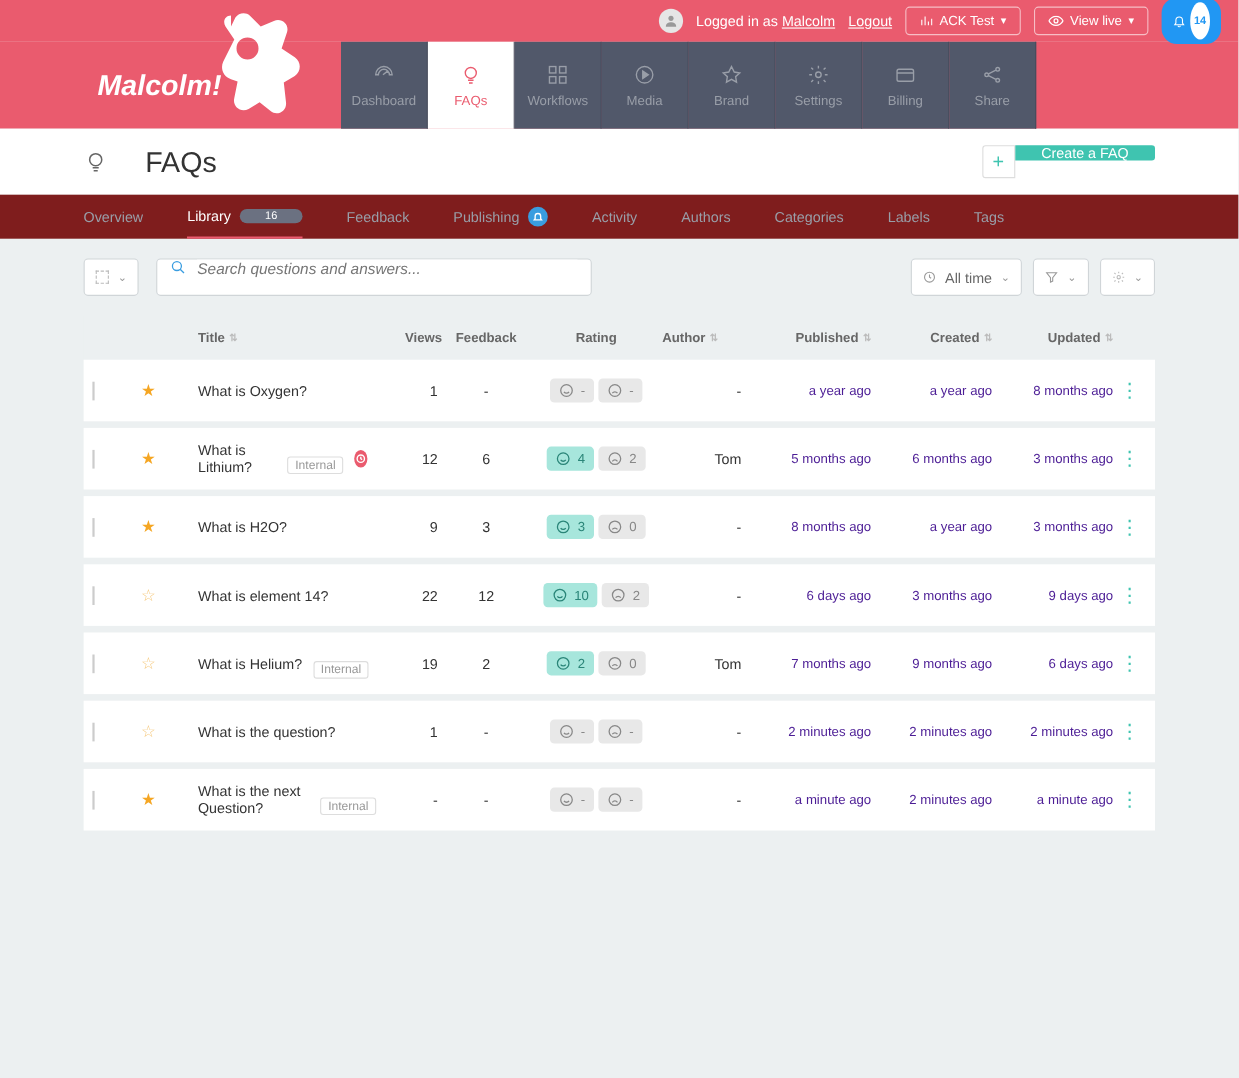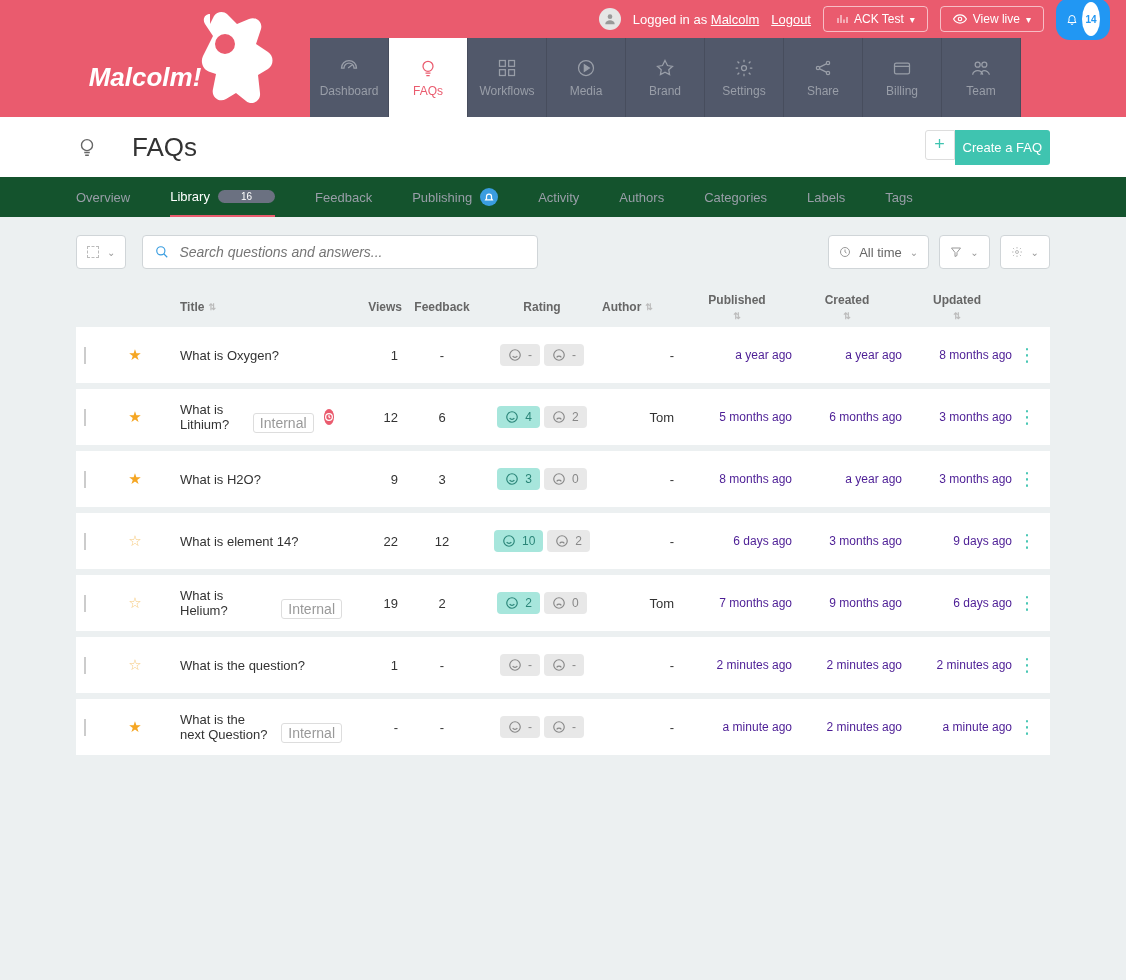--- a/index.html
+++ b/index.html
@@ -18,48 +18,48 @@
 .nav { display: flex; flex: 1; }
 .nav-item { width: 79px; background: #51586a; color: #999ea8; display: flex; flex-direction: column; align-items: center; justify-content: center; gap: 6px; font-size: 12px; cursor: pointer; border-right: 1px solid #474d5d; }
 .nav-item.active { background: #fff; color: #ea5b6e; }
 .nav-item svg { width: 20px; height: 20px; }
 .subhead { background: #fff; height: 60px; display: flex; align-items: center; padding: 0 76px; justify-content: space-between; }
 .subhead-left { display: flex; align-items: center; gap: 34px; }
 .subhead h1 { font-size: 26px; font-weight: 400; color: #333; }
 .bulb { width: 22px; height: 22px; }
 .bulb path, .bulb circle { stroke: #666; fill: none; stroke-width: 1.5; }
 .plus-btn { width: 30px; height: 30px; border: 1px solid #ddd; background: #fff; border-radius: 3px 0 0 3px; font-size: 18px; color: #3fc4b0; cursor: pointer; display: inline-flex; align-items: center; justify-content: center; }
-.create-btn { background: #3fc4b0; color: #fff; border: none; padding: 0 8px; height: 35px; border-radius: 0 3px 3px 0; font-size: 13px; cursor: pointer; }
+.create-btn { background: #3fc4b0; color: #fff; border: none; padding: 0 24px; height: 14px; border-radius: 0 3px 3px 0; font-size: 13px; cursor: pointer; }
 .create-wrap { display: flex; }
-.tabbar { background: #14532d; height: 40px; display: flex; align-items: center; padding: 0 76px; gap: 40px; }
+.tabbar { background: #7f1d1d; height: 40px; display: flex; align-items: center; padding: 0 76px; gap: 40px; }
 .tab { color: #999ea8; font-size: 13px; cursor: pointer; display: flex; align-items: center; gap: 8px; height: 40px; }
 .tab.active { color: #fff; border-bottom: 2px solid #ea5b6e; }
 .tab-badge { background: #6b7181; color: #fff; border-radius: 10px; padding: 1px 23px; font-size: 10px; }
 .tab-bell { width: 18px; height: 18px; background: #3a9de0; border-radius: 50%; display: inline-flex; align-items: center; justify-content: center; }
 .toolbar { padding: 18px 76px; display: flex; align-items: center; gap: 16px; }
 .dd-btn { border: 1px solid #d0d5d8; background: #fff; height: 34px; padding: 0 10px; border-radius: 4px; display: inline-flex; align-items: center; gap: 8px; cursor: pointer; font-size: 13px; color: #666; }
-.search { flex: 0 0 396px; height: 34px; border: 1px solid #d0d5d8; background: #fff; border-radius: 4px; display: flex; align-items: center; padding: 0 12px; gap: 10px; }
+.search { flex: 0 0 396px; height: 34px; border: 1px solid #d0d5d8; background: #fff; border-radius: 4px; display: flex; align-items: flex-start; padding: 0 12px; gap: 10px; }
 .search input { border: none; outline: none; flex: 1; font-size: 14px; font-style: italic; color: #333; }
 .toolbar-right { margin-left: auto; display: flex; gap: 10px; }
 .table-wrap { padding: 0 76px 40px; }
 .thead { background: #ecf0f1; display: grid; grid-template-columns: 36px 30px 30px 1fr 60px 80px 120px 80px 110px 110px 110px 30px; align-items: center; height: 40px; font-size: 12px; color: #666; padding: 0 8px; font-weight: 600; }
 .th { display: flex; align-items: center; gap: 4px; }
 .th-title { grid-column: 4; }
 .th-views { text-align: right; justify-content: flex-end; }
 .th-feedback { justify-content: center; }
 .th-rating { justify-content: center; grid-column: 7; }
 .th-author { justify-content: flex-start; padding-right: 8px; }
-.th-pub, .th-crt, .th-upd { justify-content: flex-end; flex-direction: column; }
+.th-pub, .th-crt, .th-upd { justify-content: flex-end; }
 .row { background: #fff; margin-bottom: 6px; display: grid; grid-template-columns: 36px 30px 30px 1fr 60px 80px 120px 80px 110px 110px 110px 30px; align-items: center; height: 56px; padding: 0 8px; font-size: 13px; color: #333; }
 .chk { width: 16px; height: 16px; border: 1px solid #ccc; background: #fff; cursor: pointer; margin: 0 auto; }
 .star { color: #f5a623; font-size: 15px; text-align: center; cursor: pointer; }
 .star.empty { color: #f5c87b; }
 .dot { width: 10px; height: 10px; border-radius: 50%; background: #3fc4b0; margin: 0 auto; }
 .title-cell { display: flex; align-items: center; gap: 10px; }
-.tag-internal { border: 1px solid #ddd; color: #999; font-size: 14px; padding: 1px 6px; border-radius: 3px; margin-top: 12px; }
+.tag-internal { border: 1px solid #ddd; color: #999; font-size: 11px; padding: 1px 6px; border-radius: 3px; margin-top: 12px; }
 .scheduled { width: 16px; height: 16px; border-radius: 50%; background: #ea5b6e; display: inline-flex; align-items: center; justify-content: center; margin-left: auto; margin-right: 8px; }
 .c-views { text-align: right; padding-right: 4px; }
 .c-feedback { text-align: center; }
 .rating { display: flex; gap: 4px; justify-content: center; }
 .pill { display: inline-flex; align-items: center; gap: 6px; border-radius: 4px; padding: 4px 8px; font-size: 12px; min-width: 40px; justify-content: center; }
 .pill-pos { background: #e8e8e8; color: #888; }
 .pill-pos.on { background: #a7e6dc; color: #2a8578; }
 .pill-neg { background: #e8e8e8; color: #888; }
 .face { width: 14px; height: 14px; }
 .c-author { text-align: right; padding-right: 8px; }
@@ -150,41 +150,33 @@
       </div>
       <div class="nav-item">
         <svg viewBox="0 0 24 24" fill="none" stroke="currentColor" stroke-width="1.5">
           <circle cx="12" cy="12" r="3"></circle>
           <path d="M12 2v3M12 19v3M4.2 4.2l2.1 2.1M17.7 17.7l2.1 2.1M2 12h3M19 12h3M4.2 19.8l2.1-2.1M17.7 6.3l2.1-2.1"></path>
         </svg>
         <span>Settings</span>
       </div>
       <div class="nav-item">
         <svg viewBox="0 0 24 24" fill="none" stroke="currentColor" stroke-width="1.5">
+          <rect x="3" y="6" width="18" height="13" rx="2"></rect>
+          <path d="M3 10h18"></path>
+        </svg>
+        <span>Billing</span>
+      </div>
+      <div class="nav-item">
+        <svg viewBox="0 0 24 24" fill="none" stroke="currentColor" stroke-width="1.5">
           <circle cx="6" cy="12" r="2"></circle>
           <circle cx="18" cy="6" r="2"></circle>
           <circle cx="18" cy="18" r="2"></circle>
           <path d="M8 11l8-4M8 13l8 4"></path>
         </svg>
         <span>Share</span>
-      </div>
-      <div class="nav-item">
-        <svg viewBox="0 0 24 24" fill="none" stroke="currentColor" stroke-width="1.5">
-          <rect x="3" y="6" width="18" height="13" rx="2"></rect>
-          <path d="M3 10h18"></path>
-        </svg>
-        <span>Billing</span>
-      </div>
-      <div class="nav-item">
-        <svg viewBox="0 0 24 24" fill="none" stroke="currentColor" stroke-width="1.5">
-          <circle cx="8" cy="8" r="3"></circle>
-          <circle cx="16" cy="8" r="3"></circle>
-          <path d="M2 20c0-3 3-5 6-5s6 2 6 5M12 20c0-3 2-5 4-5s6 2 6 5"></path>
-        </svg>
-        <span>Team</span>
       </div>
     </div>
 </div>
 
 <div class="subhead">
   <div class="subhead-left">
     <svg class="bulb" viewBox="0 0 24 24">
         <circle cx="12" cy="10" r="6"></circle>
         <path d="M9 18h6M10 21h4"></path>
       </svg>

